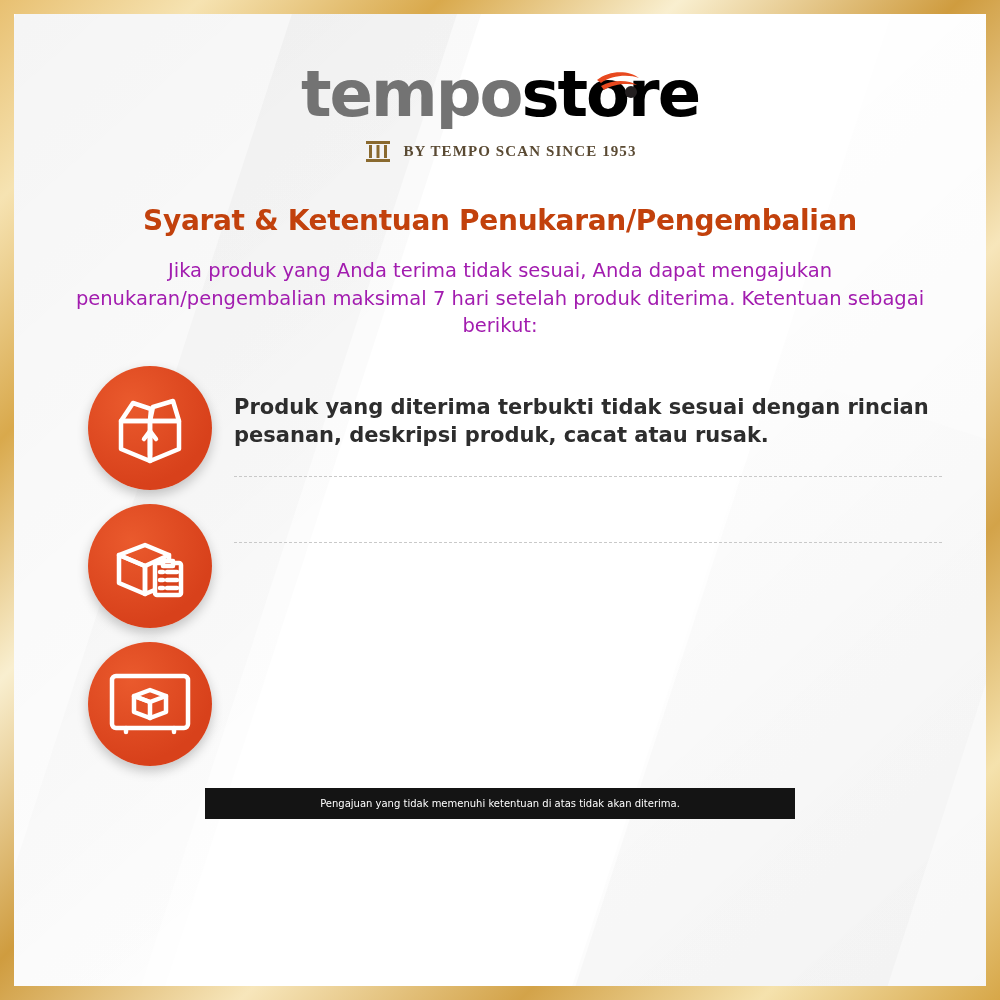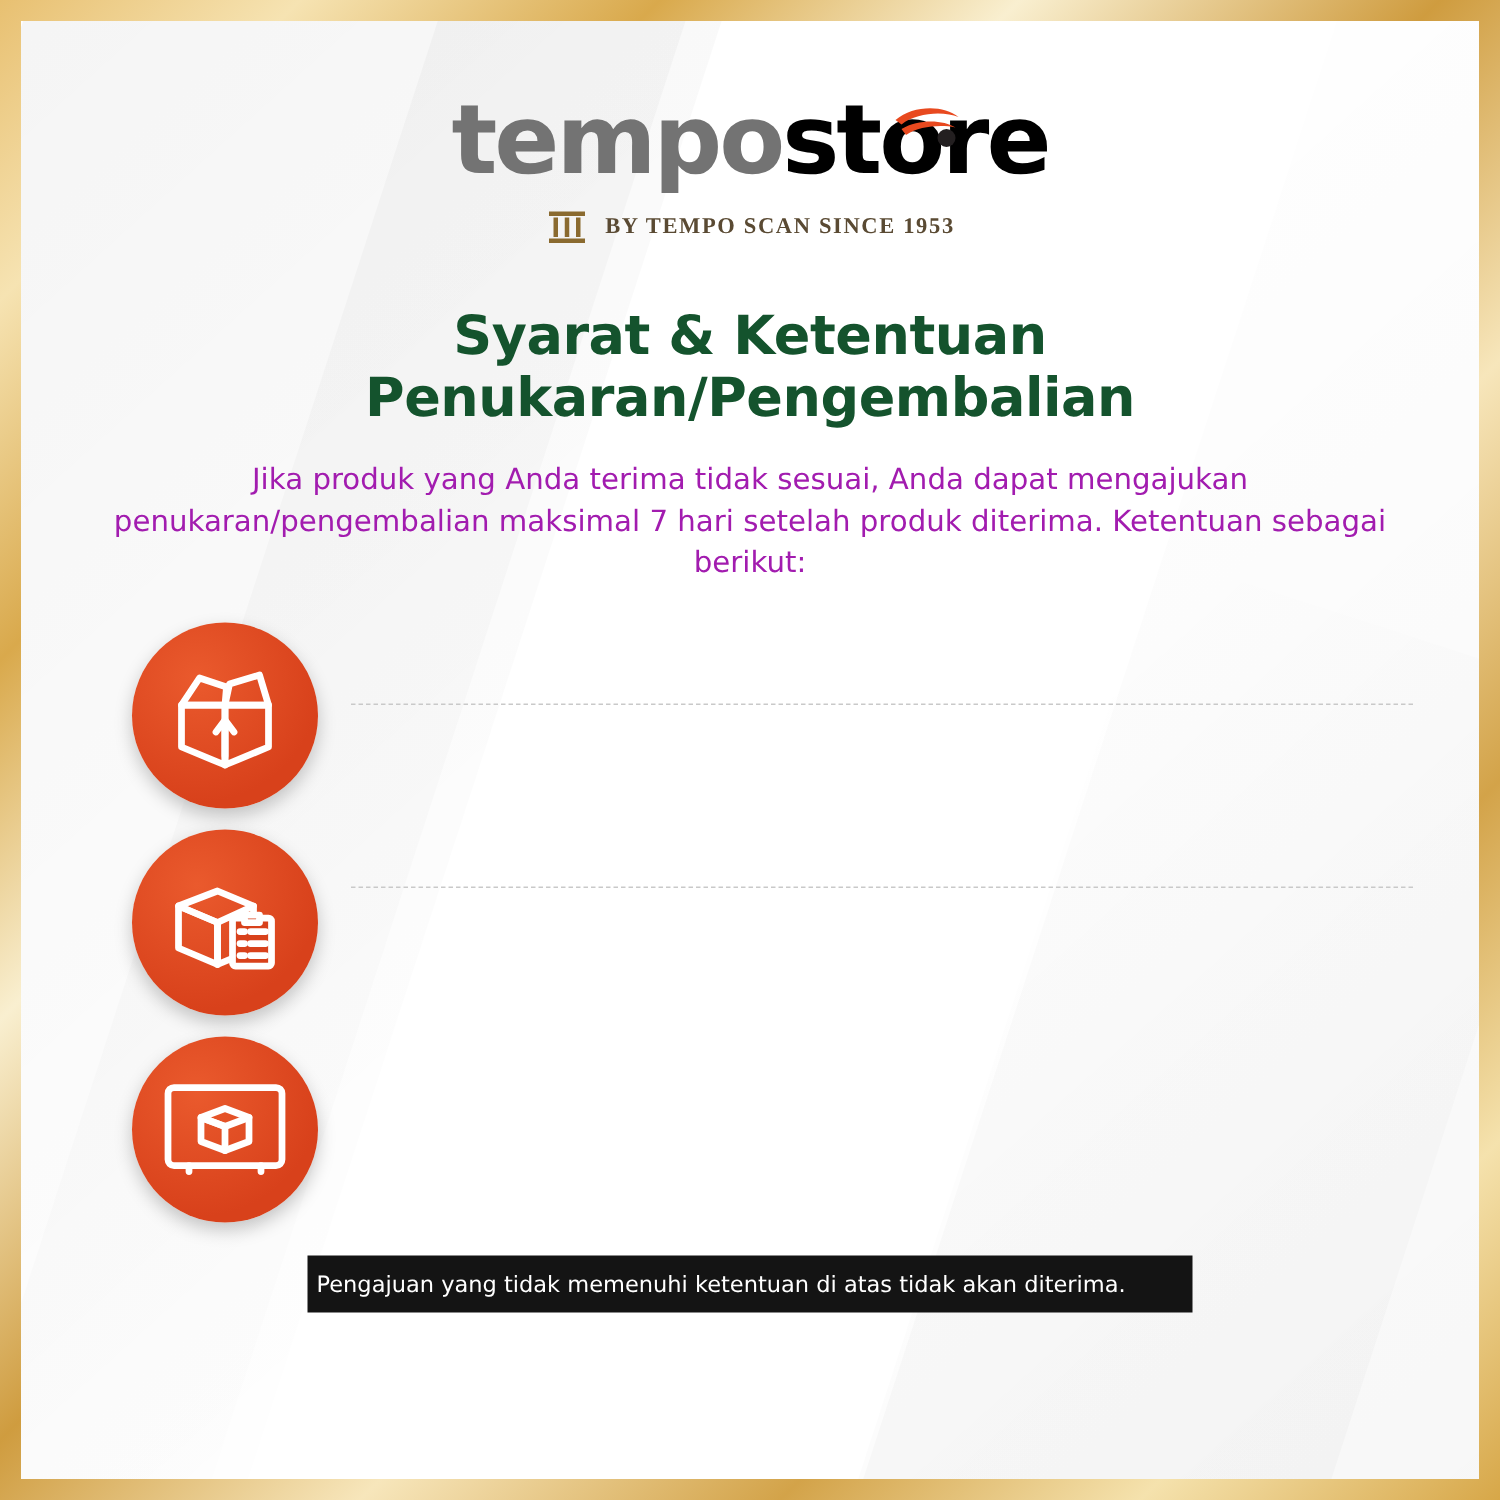--- a/index.html
+++ b/index.html
@@ -95,23 +95,23 @@
     letter-spacing: 1.1px;
     color: #5a4a33;
     font-weight: bold;
   }
   .temple-mark { width: 30px; height: 30px; }
 
   
   .doc-title {
     text-align: center;
     font-family: "DejaVu Sans", sans-serif;
-    font-size: 36px;
-    font-weight: bold;
-    color: #14532d;
+    font-size: 28px;
+    font-weight: bold;
+    color: #c2410c;
     margin-top: 38px;
     letter-spacing: -0.3px;
   }
   .doc-intro {
     text-align: center;
     font-family: "DejaVu Sans", sans-serif;
     font-size: 19.5px;
     color: #a21caf;
     line-height: 1.42;
     margin-top: 20px;
@@ -161,22 +161,23 @@
   .rule.r3 { margin-top: 14px; }
   .rule.r3 .body { padding-top: 16px; }
   .rule.r3 .text { font-weight: bold; }
 
   
   .footer {
     margin: 22px auto 0 auto;
     width: 578px;
     background: #141414;
     color: #ffffff;
-    font-family: "DejaVu Sans", sans-serif;
-    font-size: 15px;
+    text-align: center;
+    font-family: "DejaVu Sans", sans-serif;
+    font-size: 10px;
     padding: 10px 6px;
   }
 </style>
 </head>
 <body>
 
 <div class="page">
   <div class="inner">
     <div class="sheen a"></div>
     <div class="sheen b"></div>
@@ -217,20 +218,21 @@
               <g fill="none" stroke="#ffffff" stroke-width="4.5" stroke-linejoin="round" stroke-linecap="round">
                 <path d="M14 34 L43 34 L43 74 L14 62 Z"></path>
                 <path d="M43 34 L72 34 L72 62 L43 74 Z"></path>
                 <path d="M14 34 L26 16 L44 22 L43 34 Z"></path>
                 <path d="M43 34 L46 20 L66 14 L72 34 Z"></path>
               </g>
               <path d="M43 68 L43 46 M43 44 L37 52 M43 44 L49 52" stroke="#ffffff" stroke-width="4.5" fill="none" stroke-linecap="round" stroke-linejoin="round"></path>
             </svg>
           </div>
           <div class="body">
+            <div class="text">Produk yang diterima terbukti tidak sesuai dengan rincian pesanan, deskripsi produk, cacat atau rusak.</div>
             <div class="divider"></div>
           </div>
         </div>
 
         <div class="rule r2">
           <div class="badge">
             <svg width="86" height="82" viewBox="0 0 86 82">
               <g fill="none" stroke="#ffffff" stroke-width="4.5" stroke-linejoin="round" stroke-linecap="round">
                 <path d="M12 30 L38 20 L62 30 L38 41 Z"></path>
                 <path d="M12 30 L12 58 L38 69 L38 41 Z"></path>

